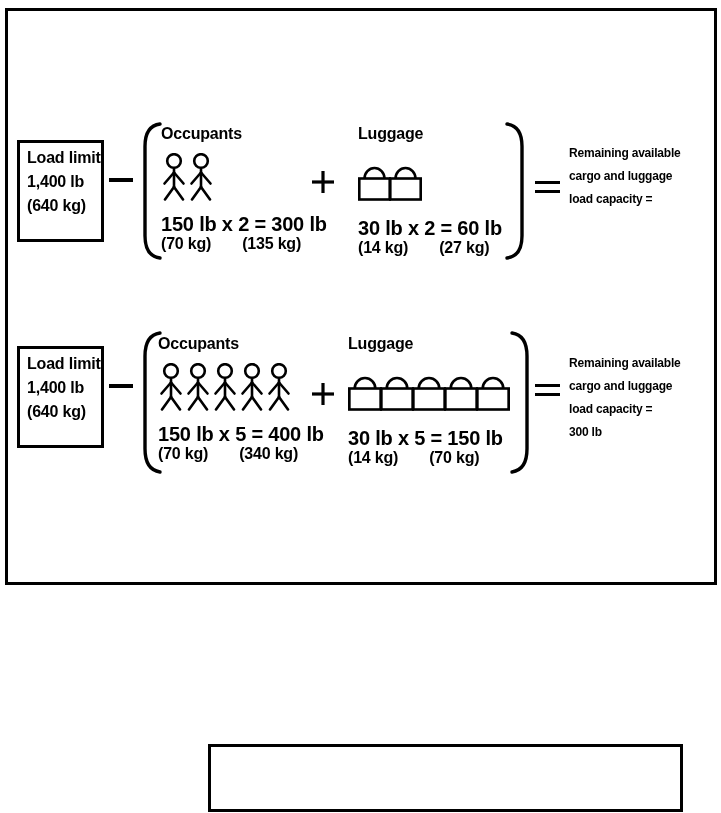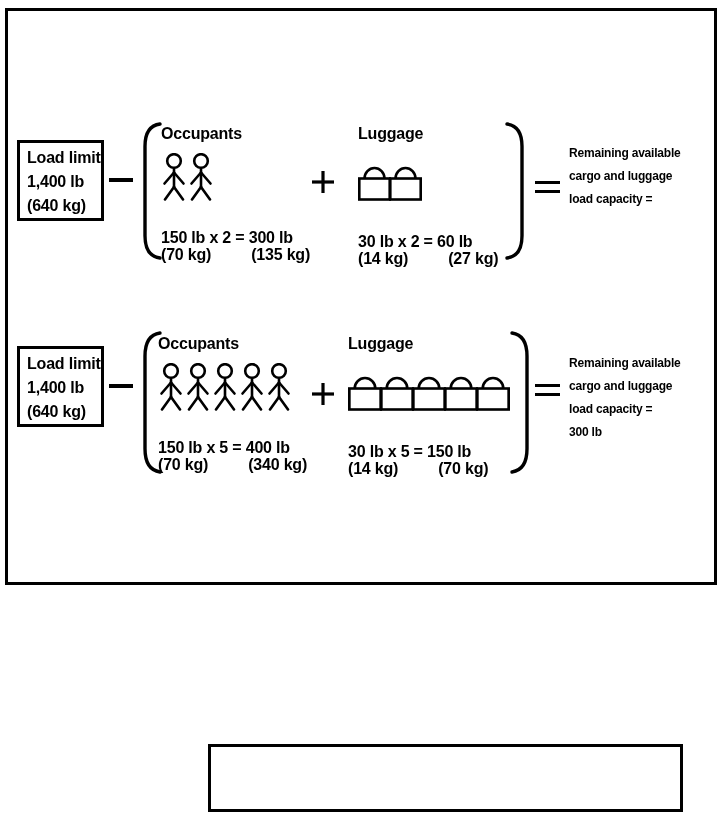--- a/index.html
+++ b/index.html
@@ -21,21 +21,21 @@
   .bottom-box {
     position: absolute; left: 208px; top: 744px;
     width: 475px; height: 68px;
     border: 3px solid #000; box-sizing: border-box;
     background: #fff;
   }
 
   
   .llbox {
     position: absolute; left: 9px;
-    width: 87px; height: 81px;
+    width: 87px; height: 102px;
     border: 3px solid #000; box-sizing: border-box;
     padding: 3px 0 0 7px;
     font-size: 16px; font-weight: 700; line-height: 24px;
     letter-spacing: -0.2px; white-space: nowrap;
   }
   .minus {
     position: absolute; left: 101px;
     width: 24px; height: 3.6px; background: #000;
   }
   .bracket { position: absolute; width: 22px; }
@@ -47,26 +47,26 @@
     height: 20px; font-size: 16px; font-weight: 700;
     letter-spacing: -0.2px; white-space: nowrap;
   }
   .icons {
     height: 48px; margin-top: 8px;
     display: flex; align-items: center; gap: 1px;
   }
   .icons.cases { align-items: flex-end; padding-bottom: 4px; }
   .suitcase + .suitcase { margin-left: -3px; }
   .formula {
-    margin-top: 28px; height: 17px;
-    font-size: 16px; font-weight: 700; letter-spacing: -0.2px;
+    margin-top: 12px; height: 17px;
+    font-size: 20px; font-weight: 700; letter-spacing: -0.2px;
     white-space: nowrap;
   }
   .metrics {
-    display: flex; gap: 40px;
+    margin-top: 5px; display: flex; gap: 31px;
     font-size: 16px; font-weight: 700; letter-spacing: -0.2px;
     white-space: nowrap;
   }
   .plus { position: absolute; left: 303px; width: 24px; height: 24px; }
   .equals {
     position: absolute; left: 527px;
     width: 25px; height: 12px; box-sizing: border-box;
     border-top: 3.6px solid #000; border-bottom: 3.6px solid #000;
   }
   .result {

